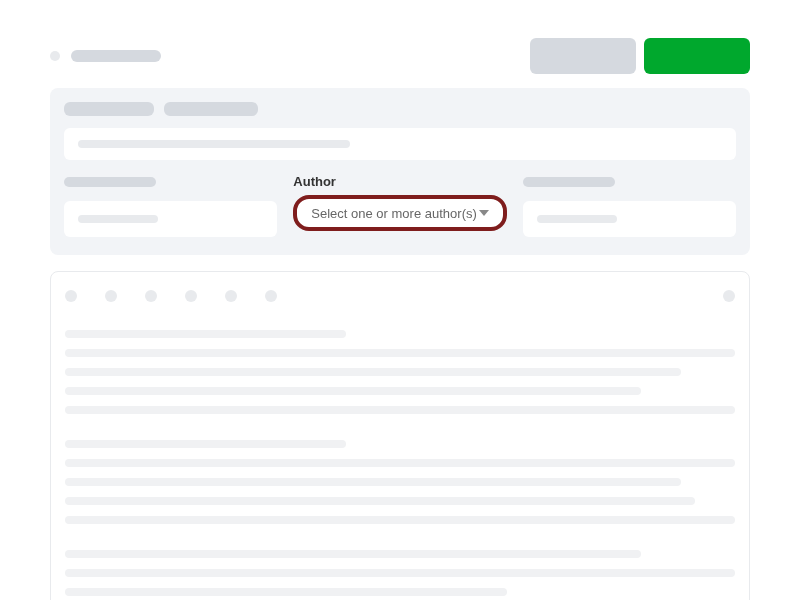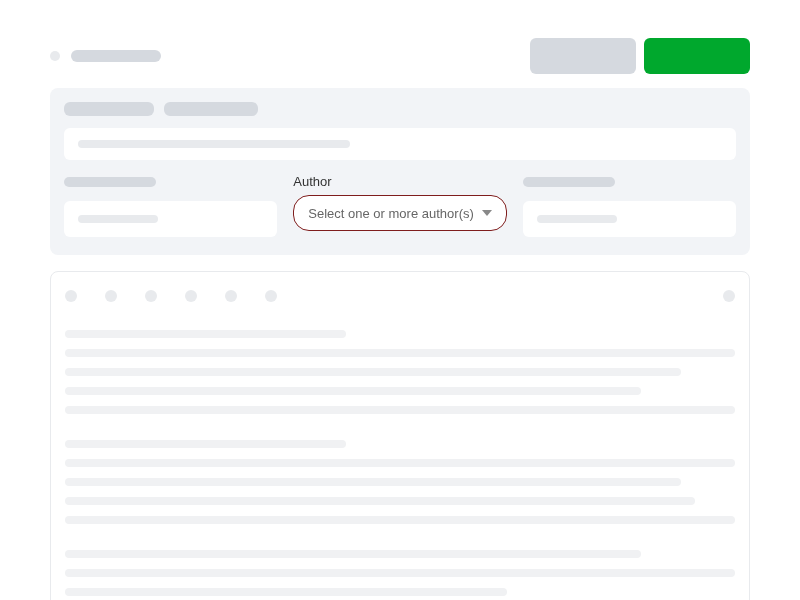--- a/index.html
+++ b/index.html
@@ -14,24 +14,24 @@
 .card{background:#f2f4f7;border-radius:8px;padding:14px 14px 18px 14px;margin-bottom:16px}
 .tab-row{display:flex;gap:10px;margin-bottom:12px}
 .tab{background:#d5d9df;border-radius:6px;height:14px}
 .tab1{width:90px}
 .tab2{width:94px}
 .input-full{background:#fff;border-radius:6px;height:32px;padding:10px 14px;margin-bottom:14px;display:flex;align-items:center}
 .input-line{background:#e8eaed;height:8px;border-radius:4px;width:272px}
 .field-row{display:flex;gap:16px}
 .field{flex:1;display:flex;flex-direction:column}
 .field-label-skel{background:#d5d9df;height:10px;border-radius:5px;width:92px;margin-bottom:14px;margin-top:3px}
-.field-label-text{font-size:13px;color:#333;margin-bottom:6px;font-weight:400}
+.field-label-text{font-size:13px;color:#333;margin-bottom:6px;font-weight:700}
 .field-input{background:#fff;border-radius:6px;height:36px;display:flex;align-items:center;padding:0 14px}
 .field-input-skel{background:#e8eaed;height:8px;border-radius:4px;width:80px}
-.dropdown{background:#fff;border:1px solid #7f1d1d;border-radius:16px;height:36px;display:flex;align-items:center;padding:4px 14px;justify-content:space-between}
+.dropdown{background:#fff;border:4px solid #7f1d1d;border-radius:16px;height:36px;display:flex;align-items:center;padding:4px 14px;justify-content:space-between}
 .dropdown-text{font-size:13px;color:#666}
 .chevron{width:0;height:0;border-left:5px solid transparent;border-right:5px solid transparent;border-top:6px solid #888}
 .content-card{background:#fff;border:1px solid #e8eaed;border-radius:8px;padding:18px 14px}
 .toolbar{display:flex;align-items:center;gap:28px;margin-bottom:28px}
 .tool-dot{width:12px;height:12px;border-radius:50%;background:#e8eaed}
 .toolbar-spacer{flex:1}
 .para{margin-bottom:26px}
 .line{background:#f0f1f3;height:8px;border-radius:4px;margin-bottom:11px}
 .line:last-child{margin-bottom:0}
 </style>

